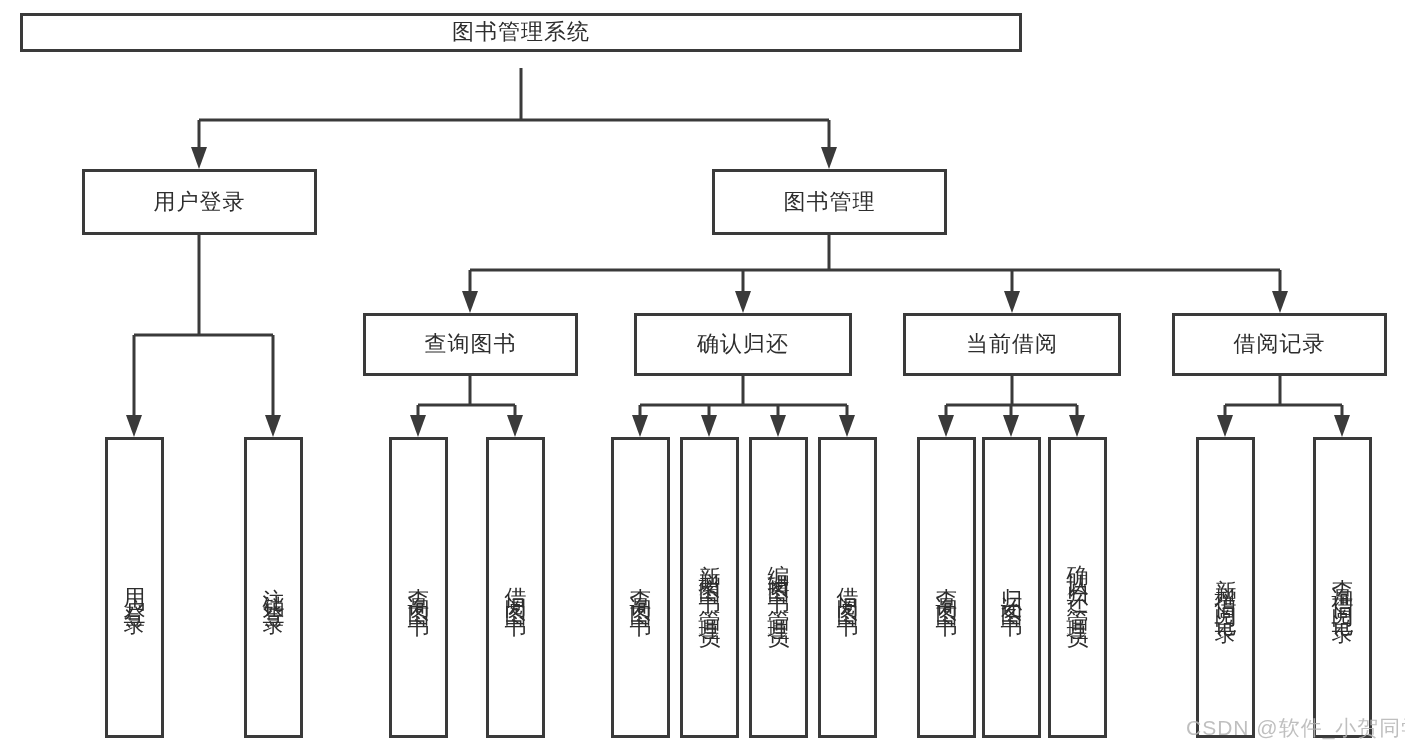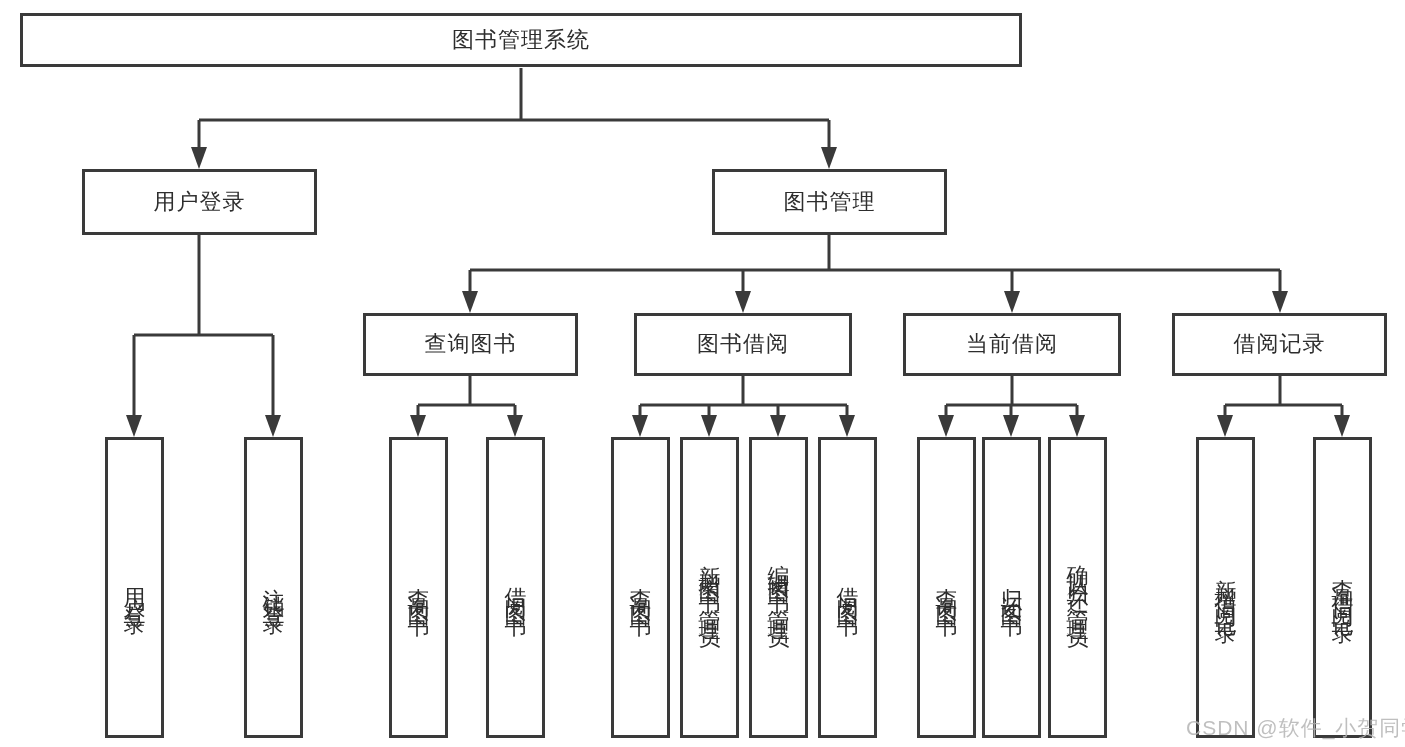--- a/index.html
+++ b/index.html
@@ -89,36 +89,36 @@
       <polygon points="770,415 786,415 778,437"></polygon>
       <polygon points="839,415 855,415 847,437"></polygon>
       <polygon points="938,415 954,415 946,437"></polygon>
       <polygon points="1003,415 1019,415 1011,437"></polygon>
       <polygon points="1069,415 1085,415 1077,437"></polygon>
       <polygon points="1217,415 1233,415 1225,437"></polygon>
       <polygon points="1334,415 1350,415 1342,437"></polygon>
     </g>
   </svg>
 
-  <div class="box" style="left:20px; top:13px; width:1002px; height:54px;">
+  <div class="box" style="left:20px; top:13px; width:1002px; height:39px;">
     <span class="hlabel">图书管理系统</span>
   </div>
 
   <div class="box" style="left:82px; top:169px; width:235px; height:66px;">
     <span class="hlabel">用户登录</span>
   </div>
   <div class="box" style="left:712px; top:169px; width:235px; height:66px;">
     <span class="hlabel">图书管理</span>
   </div>
 
   <div class="box" style="left:363px; top:313px; width:215px; height:63px;">
     <span class="hlabel">查询图书</span>
   </div>
   <div class="box" style="left:634px; top:313px; width:218px; height:63px;">
-    <span class="hlabel">图书借阅</span>
+    <span class="hlabel">确认归还</span>
   </div>
   <div class="box" style="left:903px; top:313px; width:218px; height:63px;">
     <span class="hlabel">当前借阅</span>
   </div>
   <div class="box" style="left:1172px; top:313px; width:215px; height:63px;">
     <span class="hlabel">借阅记录</span>
   </div>
 
   <div class="box" style="left:105px; top:437px; width:59px; height:301px;">
     <span class="vlabel">用户登录</span>

